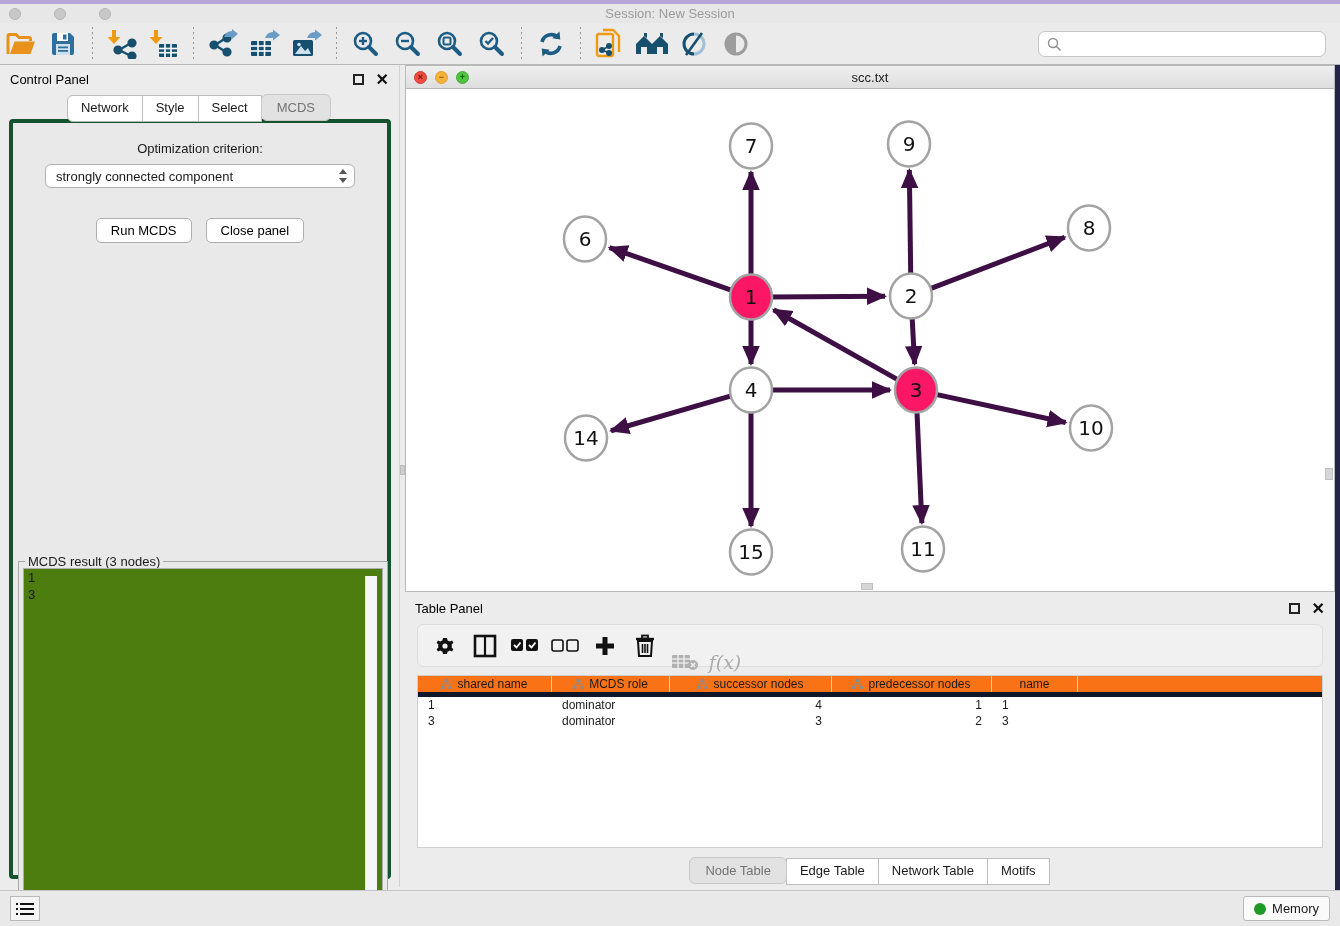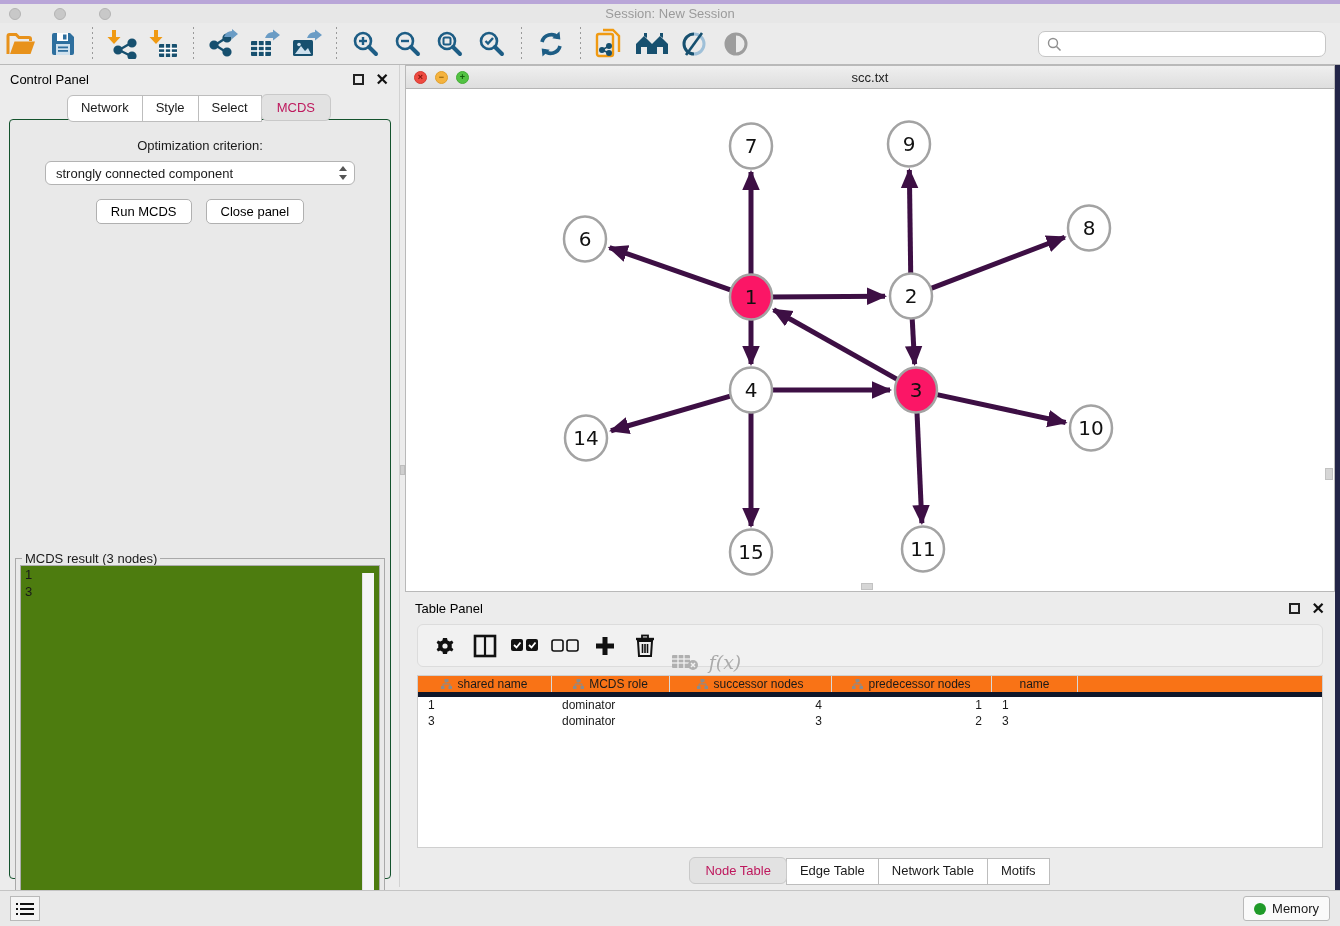--- a/index.html
+++ b/index.html
@@ -26,26 +26,26 @@
 
   
   .control-panel { position:absolute; left:0; top:65px; width:399px; height:822px; background:#ececec; }
   .panel-head { height:28px; display:flex; align-items:center; padding:0 10px; }
   .panel-head .ph-title { flex:1; font-size:13px; color:#000000; }
   .float-btn { width:11px; height:11px; border:2px solid #222; margin-right:12px; cursor:pointer; }
   .close-btn { font-size:16px; font-weight:bold; color:#111; line-height:11px; cursor:pointer; }
   .cp-tabs { position:absolute; left:0; top:30px; width:100%; display:flex; justify-content:center; z-index:3; }
   .tab { background:#fff; border:1px solid #bdbdbd; padding:4px 13px; font-size:13px; margin-left:-1px; cursor:pointer; }
   .tab:first-child { border-radius:6px 0 0 6px; }
-  .tab.active { background:#e2e2e2; color:#be185d; border-color:#c9c9c9; border-radius:6px; padding:5px 15px; position:relative; top:-1px; }
-  .cp-body { position:absolute; left:9px; top:54px; width:382px; height:760px; background:#e9e9e9; border:1px solid #14532d; border-radius:4px; }
+  .tab.active { background:#e2e2e2; color:#737373; border-color:#c9c9c9; border-radius:6px; padding:5px 15px; position:relative; top:-1px; }
+  .cp-body { position:absolute; left:9px; top:54px; width:382px; height:760px; background:#e9e9e9; border:4px solid #14532d; border-radius:4px; }
   .opt-label { text-align:center; margin-top:18px; font-size:13px; }
   .dropdown { margin:8px auto 0 auto; width:310px; height:24px; background:#fff; border:1px solid #b3b3b3; border-radius:6px; display:flex; align-items:center; padding:0 6px 0 10px; cursor:pointer; }
   .dropdown .dd-text { flex:1; font-size:13px; }
-  .btn-row { display:flex; justify-content:center; gap:14px; margin-top:14px; }
+  .btn-row { display:flex; justify-content:center; gap:14px; margin-top:30px; }
   .push-btn { background:#fff; border:1px solid #b0b0b0; border-radius:5px; padding:4px 14px; font-size:13px; cursor:pointer; }
   .result-box { position:absolute; left:5px; top:438px; width:370px; height:372px; border:1px solid #a9a9a9; background:#e9e9e9; }
   .result-label { position:absolute; left:6px; top:-8px; background:#e9e9e9; padding:0 3px; font-size:13px; }
   .result-text { position:absolute; left:4px; top:6px; right:4px; bottom:4px; background:#4d7c0f; border:1px solid #adadad; font-size:13px; padding:0 4px; white-space:pre; line-height:17px; overflow:hidden; }
   .result-scroll { position:absolute; right:5px; top:7px; width:12px; bottom:5px; background:#f6f6f6; border-left:1px solid #e2e2e2; }
 
   .v-splitter { position:absolute; left:399px; top:65px; width:6px; height:822px; background:#ececec; border-left:1px solid #d2d2d2; }
   .v-splitter .grip { position:absolute; left:0px; top:400px; width:5px; height:10px; background:#cfcfcf; border:1px solid #bdbdbd; }
 
   

